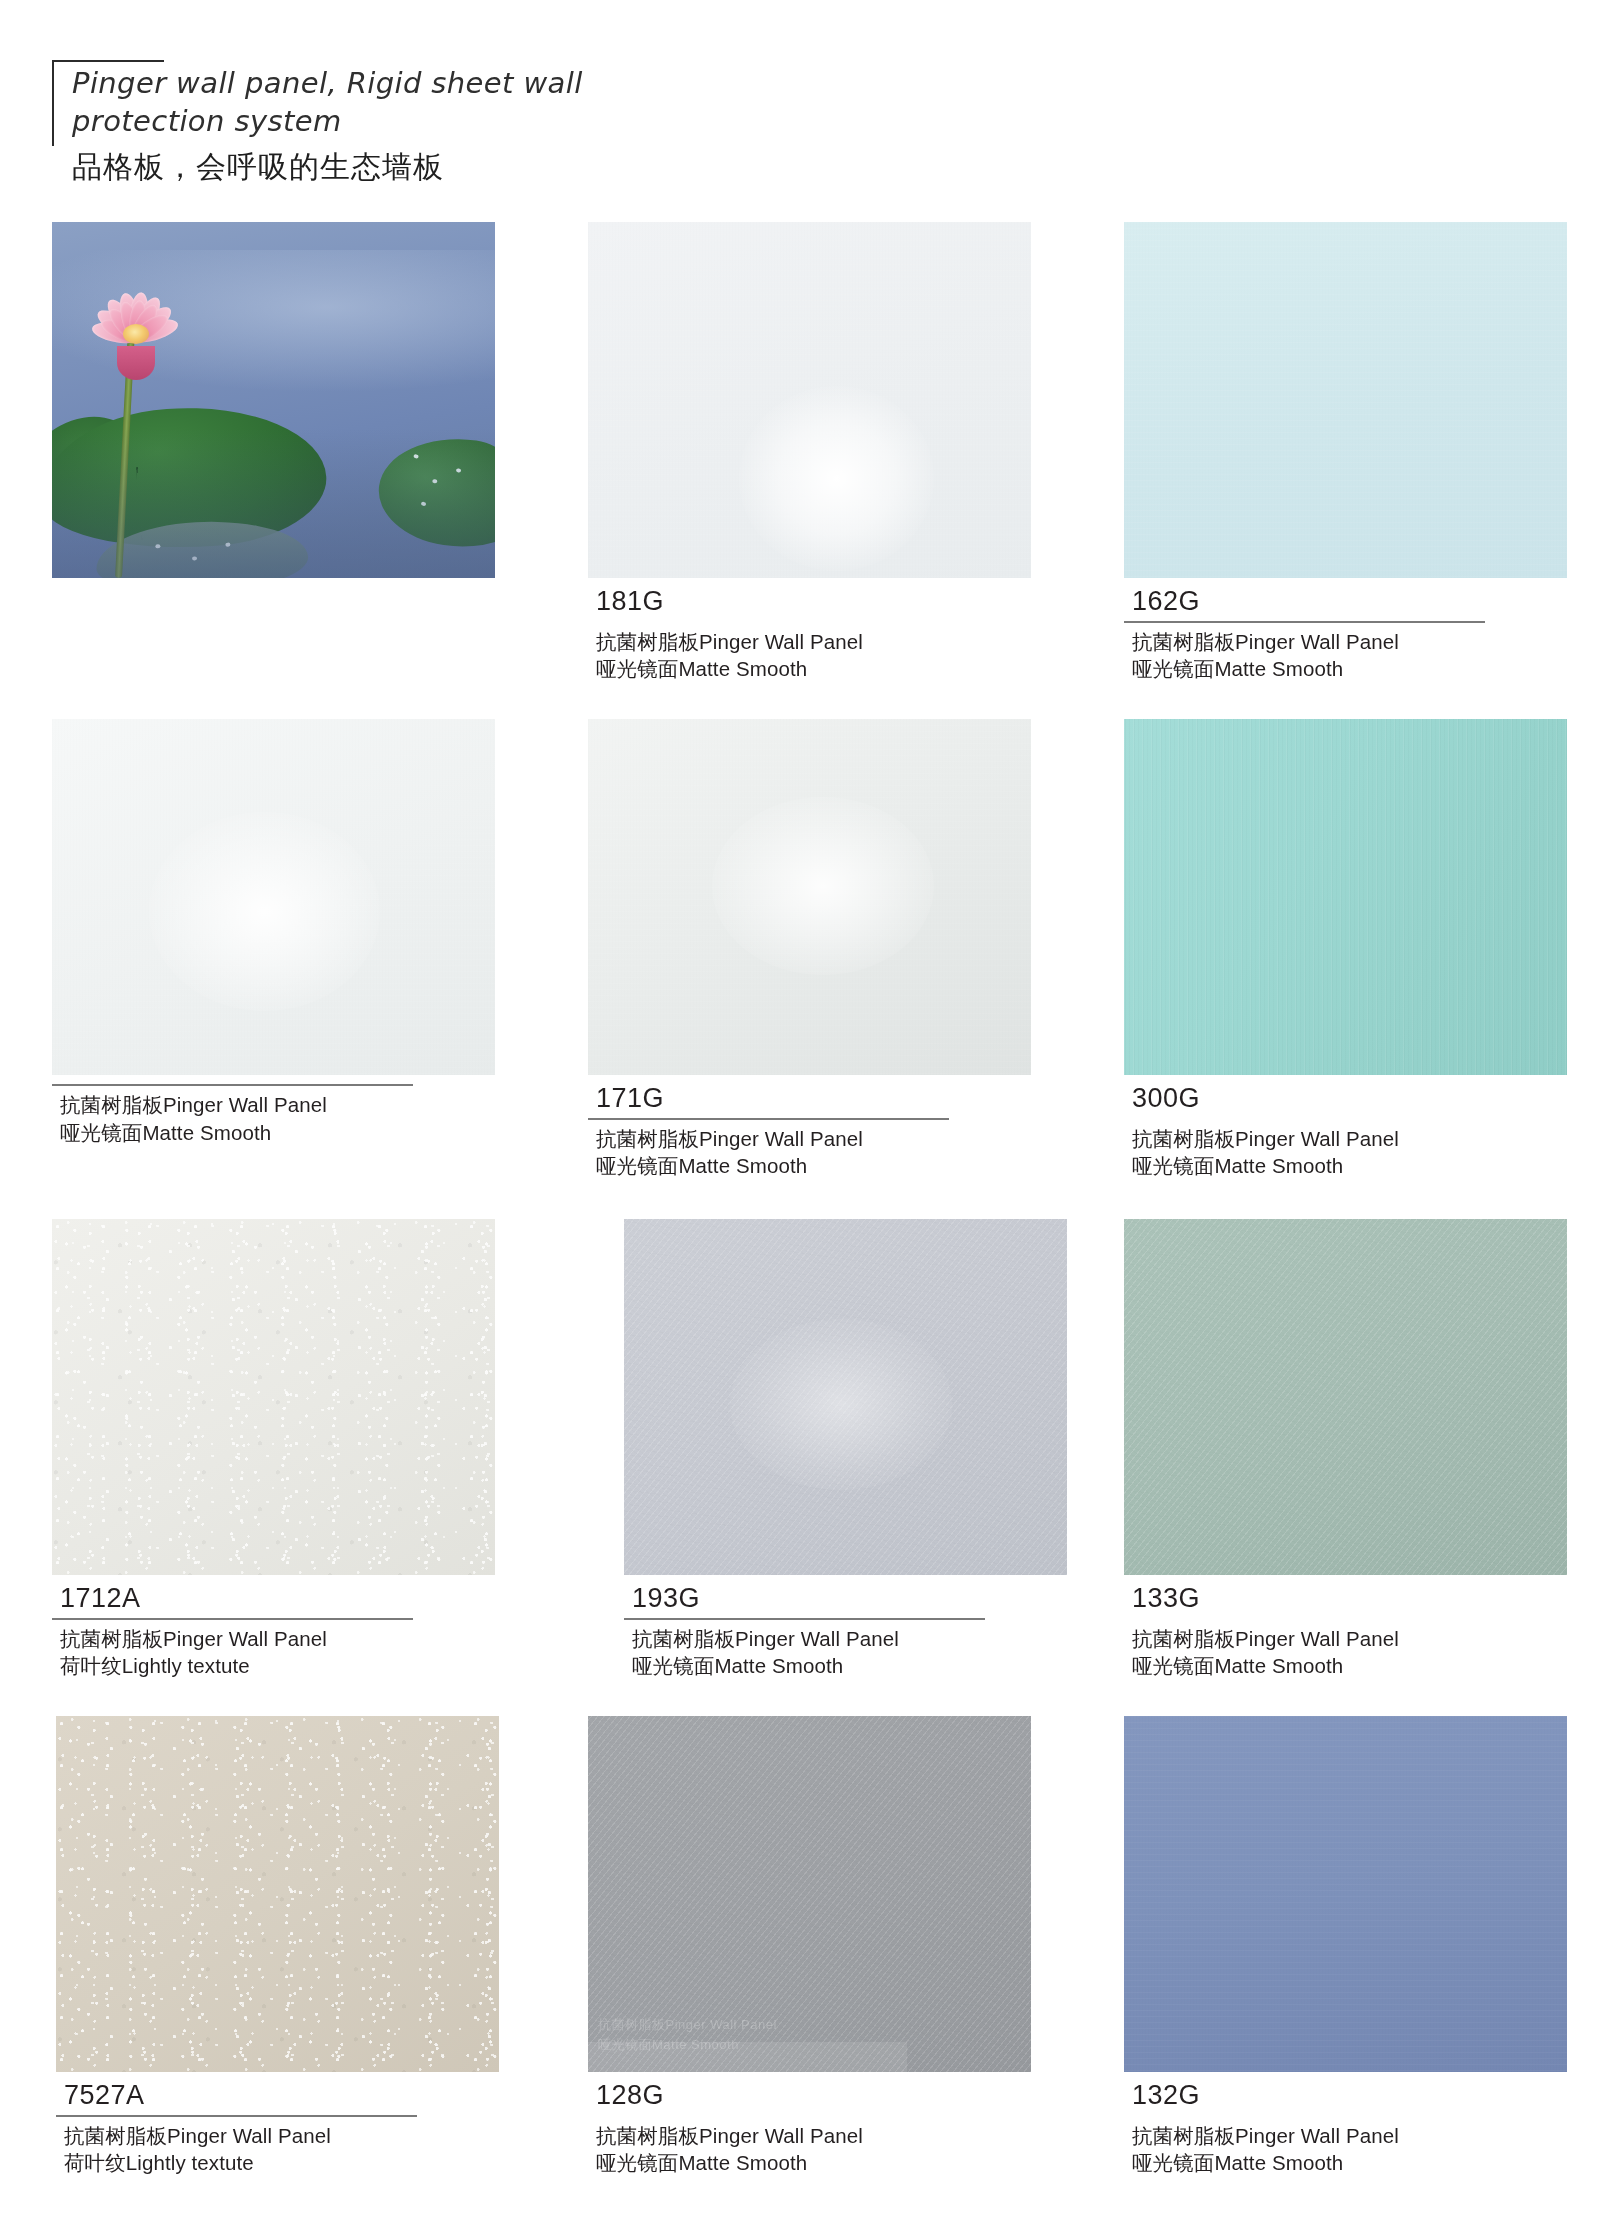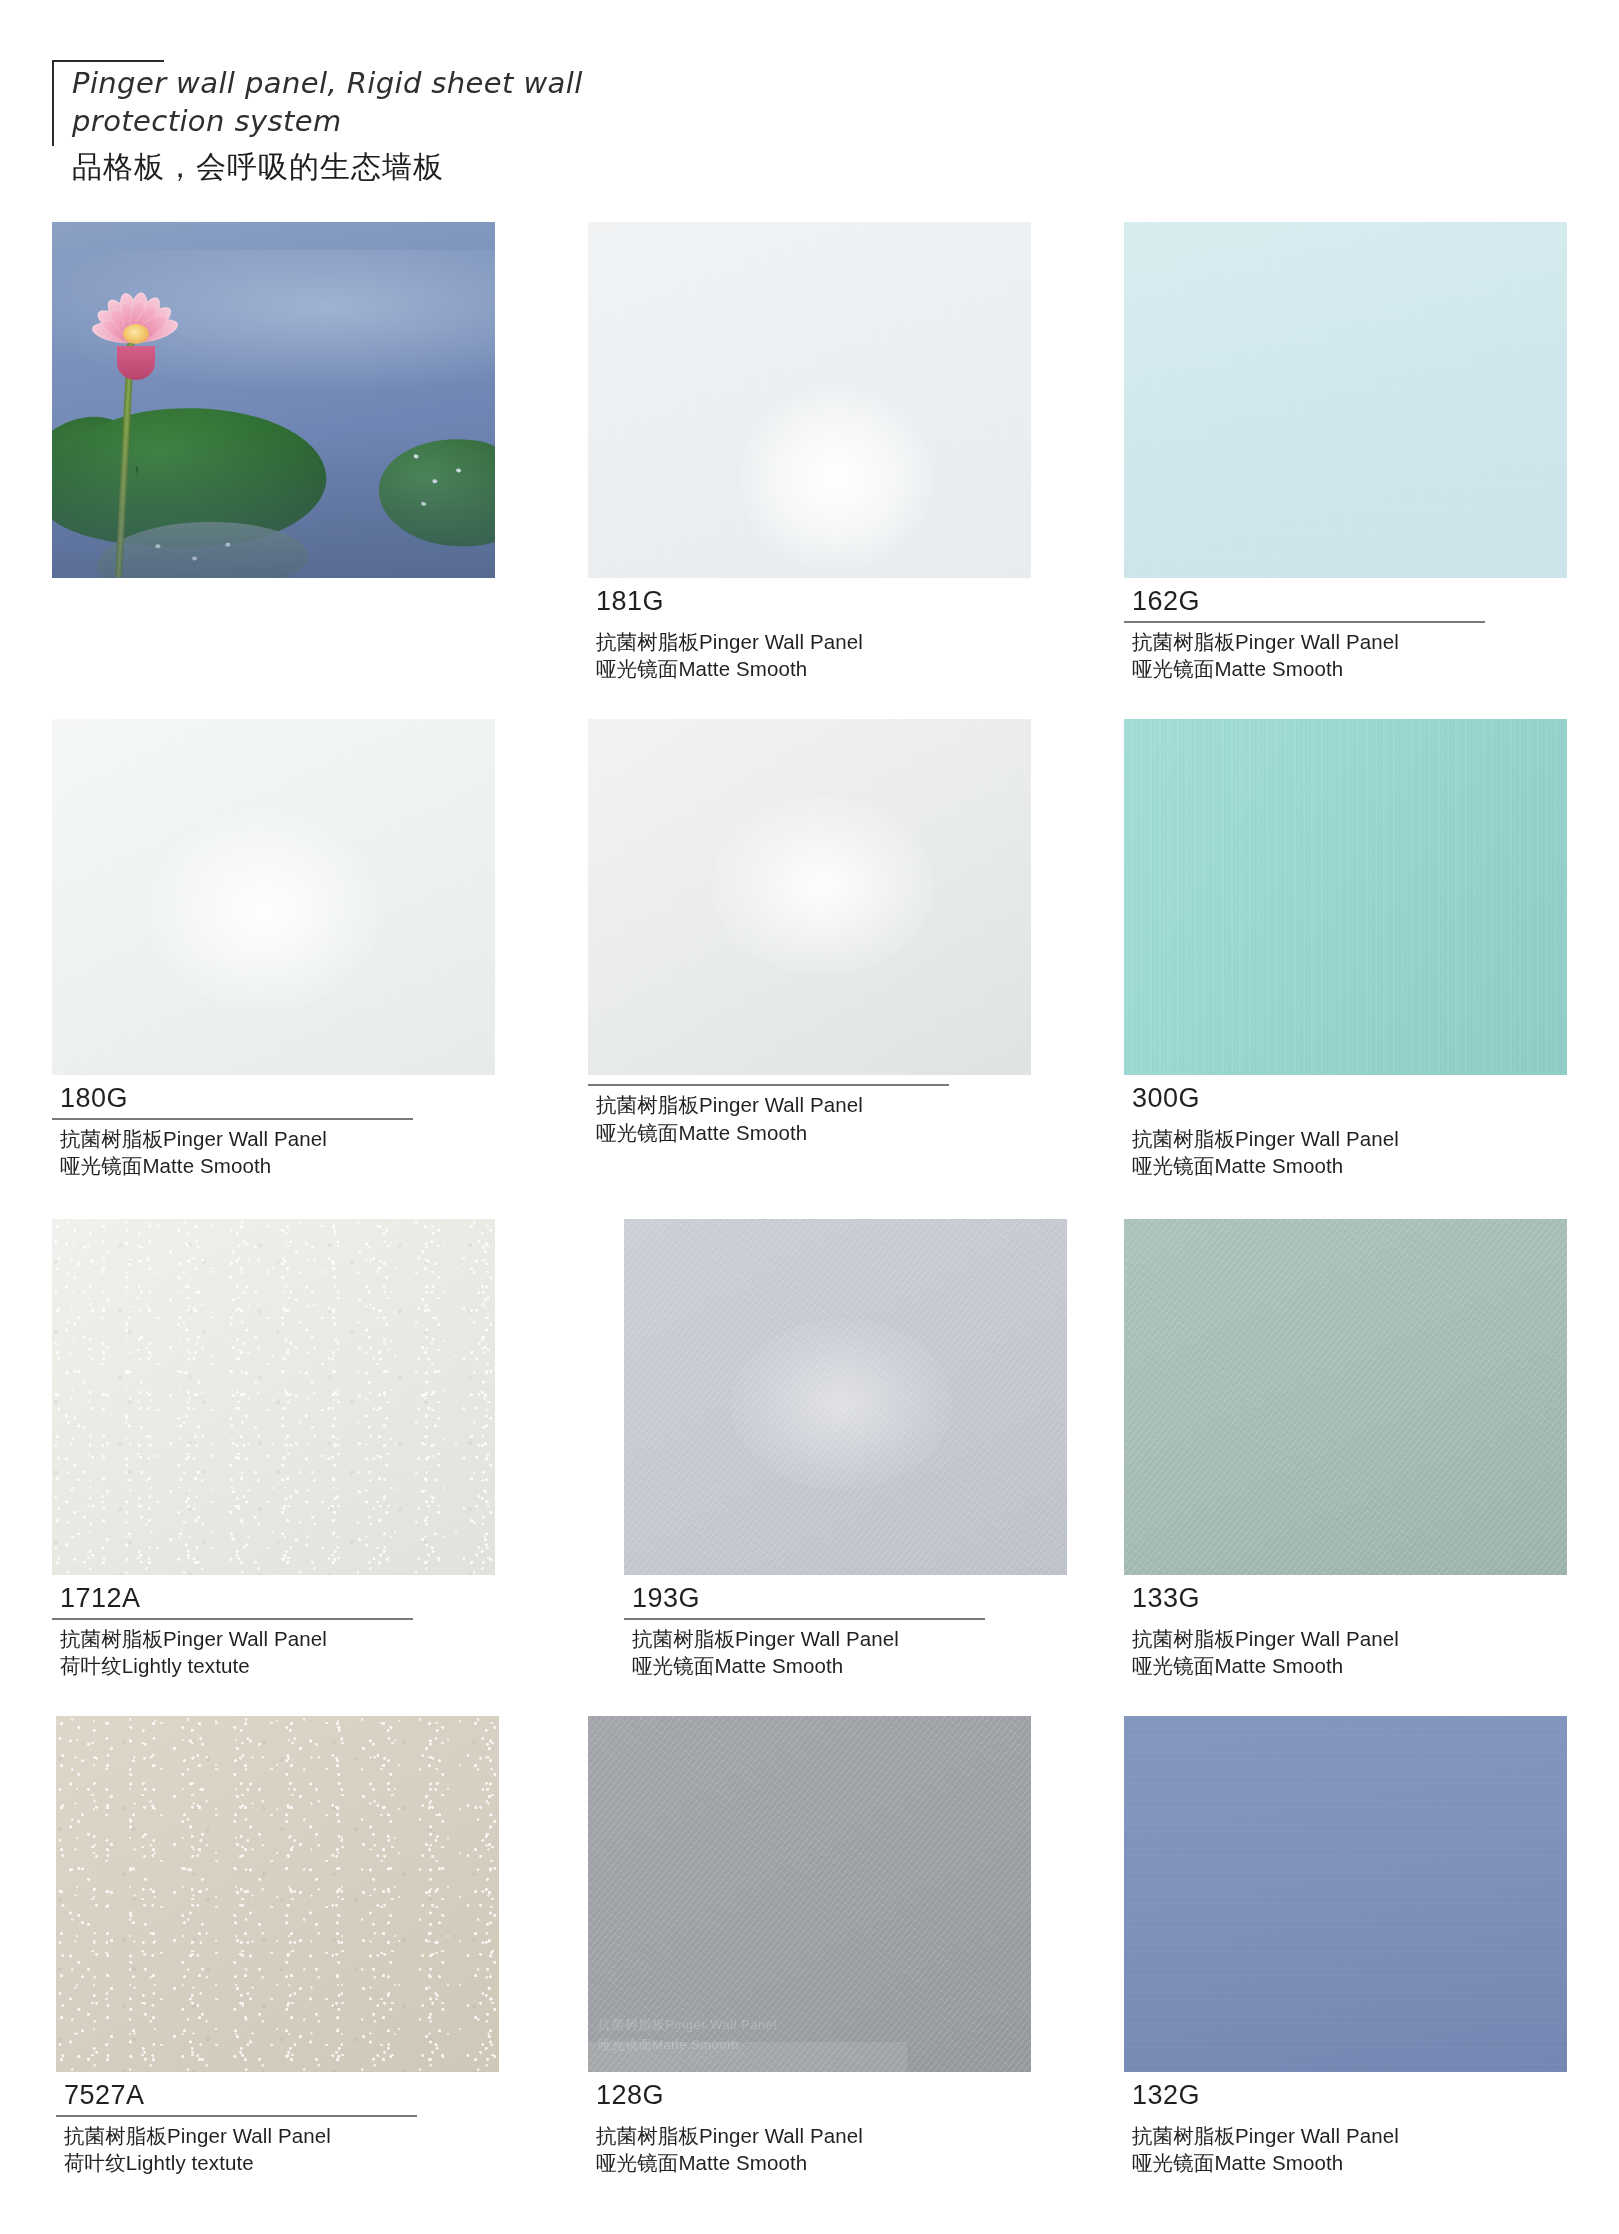--- a/index.html
+++ b/index.html
@@ -407,35 +407,35 @@
   </div>
 
   <div class="cell" style="left:52px; top:497px;">
     <div class="swatch">
       <div class="swatch-inner" style="background:linear-gradient(155deg,#F6F8F8 0%,#EFF2F2 50%,#E7EBEB 100%);"></div>
       <div class="tex-fine"></div>
       <div class="glare" style="left:22%; top:26%; width:52%; height:56%;
                   background:radial-gradient(ellipse at 50% 50%, rgba(255,255,255,0.95) 0%, rgba(255,255,255,0.35) 50%, rgba(255,255,255,0) 78%);"></div>
     </div>
     <div class="caption">
-      <div class="code">180G</div>
       <div class="code-rule"></div>
       <div class="desc">抗菌树脂板Pinger Wall Panel</div>
       <div class="desc">哑光镜面Matte Smooth</div>
     </div>
   </div>
 
   <div class="cell" style="left:588px; top:497px;">
     <div class="swatch">
       <div class="swatch-inner" style="background:linear-gradient(150deg,#F2F4F3 0%,#EAEDEC 45%,#DFE3E2 100%);"></div>
       <div class="tex-fine"></div>
       <div class="glare" style="left:28%; top:22%; width:50%; height:50%;
                   background:radial-gradient(ellipse at 50% 50%, rgba(255,255,255,0.9) 0%, rgba(255,255,255,0.3) 52%, rgba(255,255,255,0) 80%);"></div>
     </div>
     <div class="caption">
+      <div class="code">171G</div>
       <div class="code-rule"></div>
       <div class="desc">抗菌树脂板Pinger Wall Panel</div>
       <div class="desc">哑光镜面Matte Smooth</div>
     </div>
   </div>
 
   <div class="cell" style="left:1124px; top:497px;">
     <div class="swatch">
       <div class="swatch-inner" style="background:linear-gradient(120deg,#A4DDD8 0%,#9CD8D2 40%,#95D2CB 70%,#8FCDC6 100%);"></div>
       <div class="tex-vstripe"></div>

